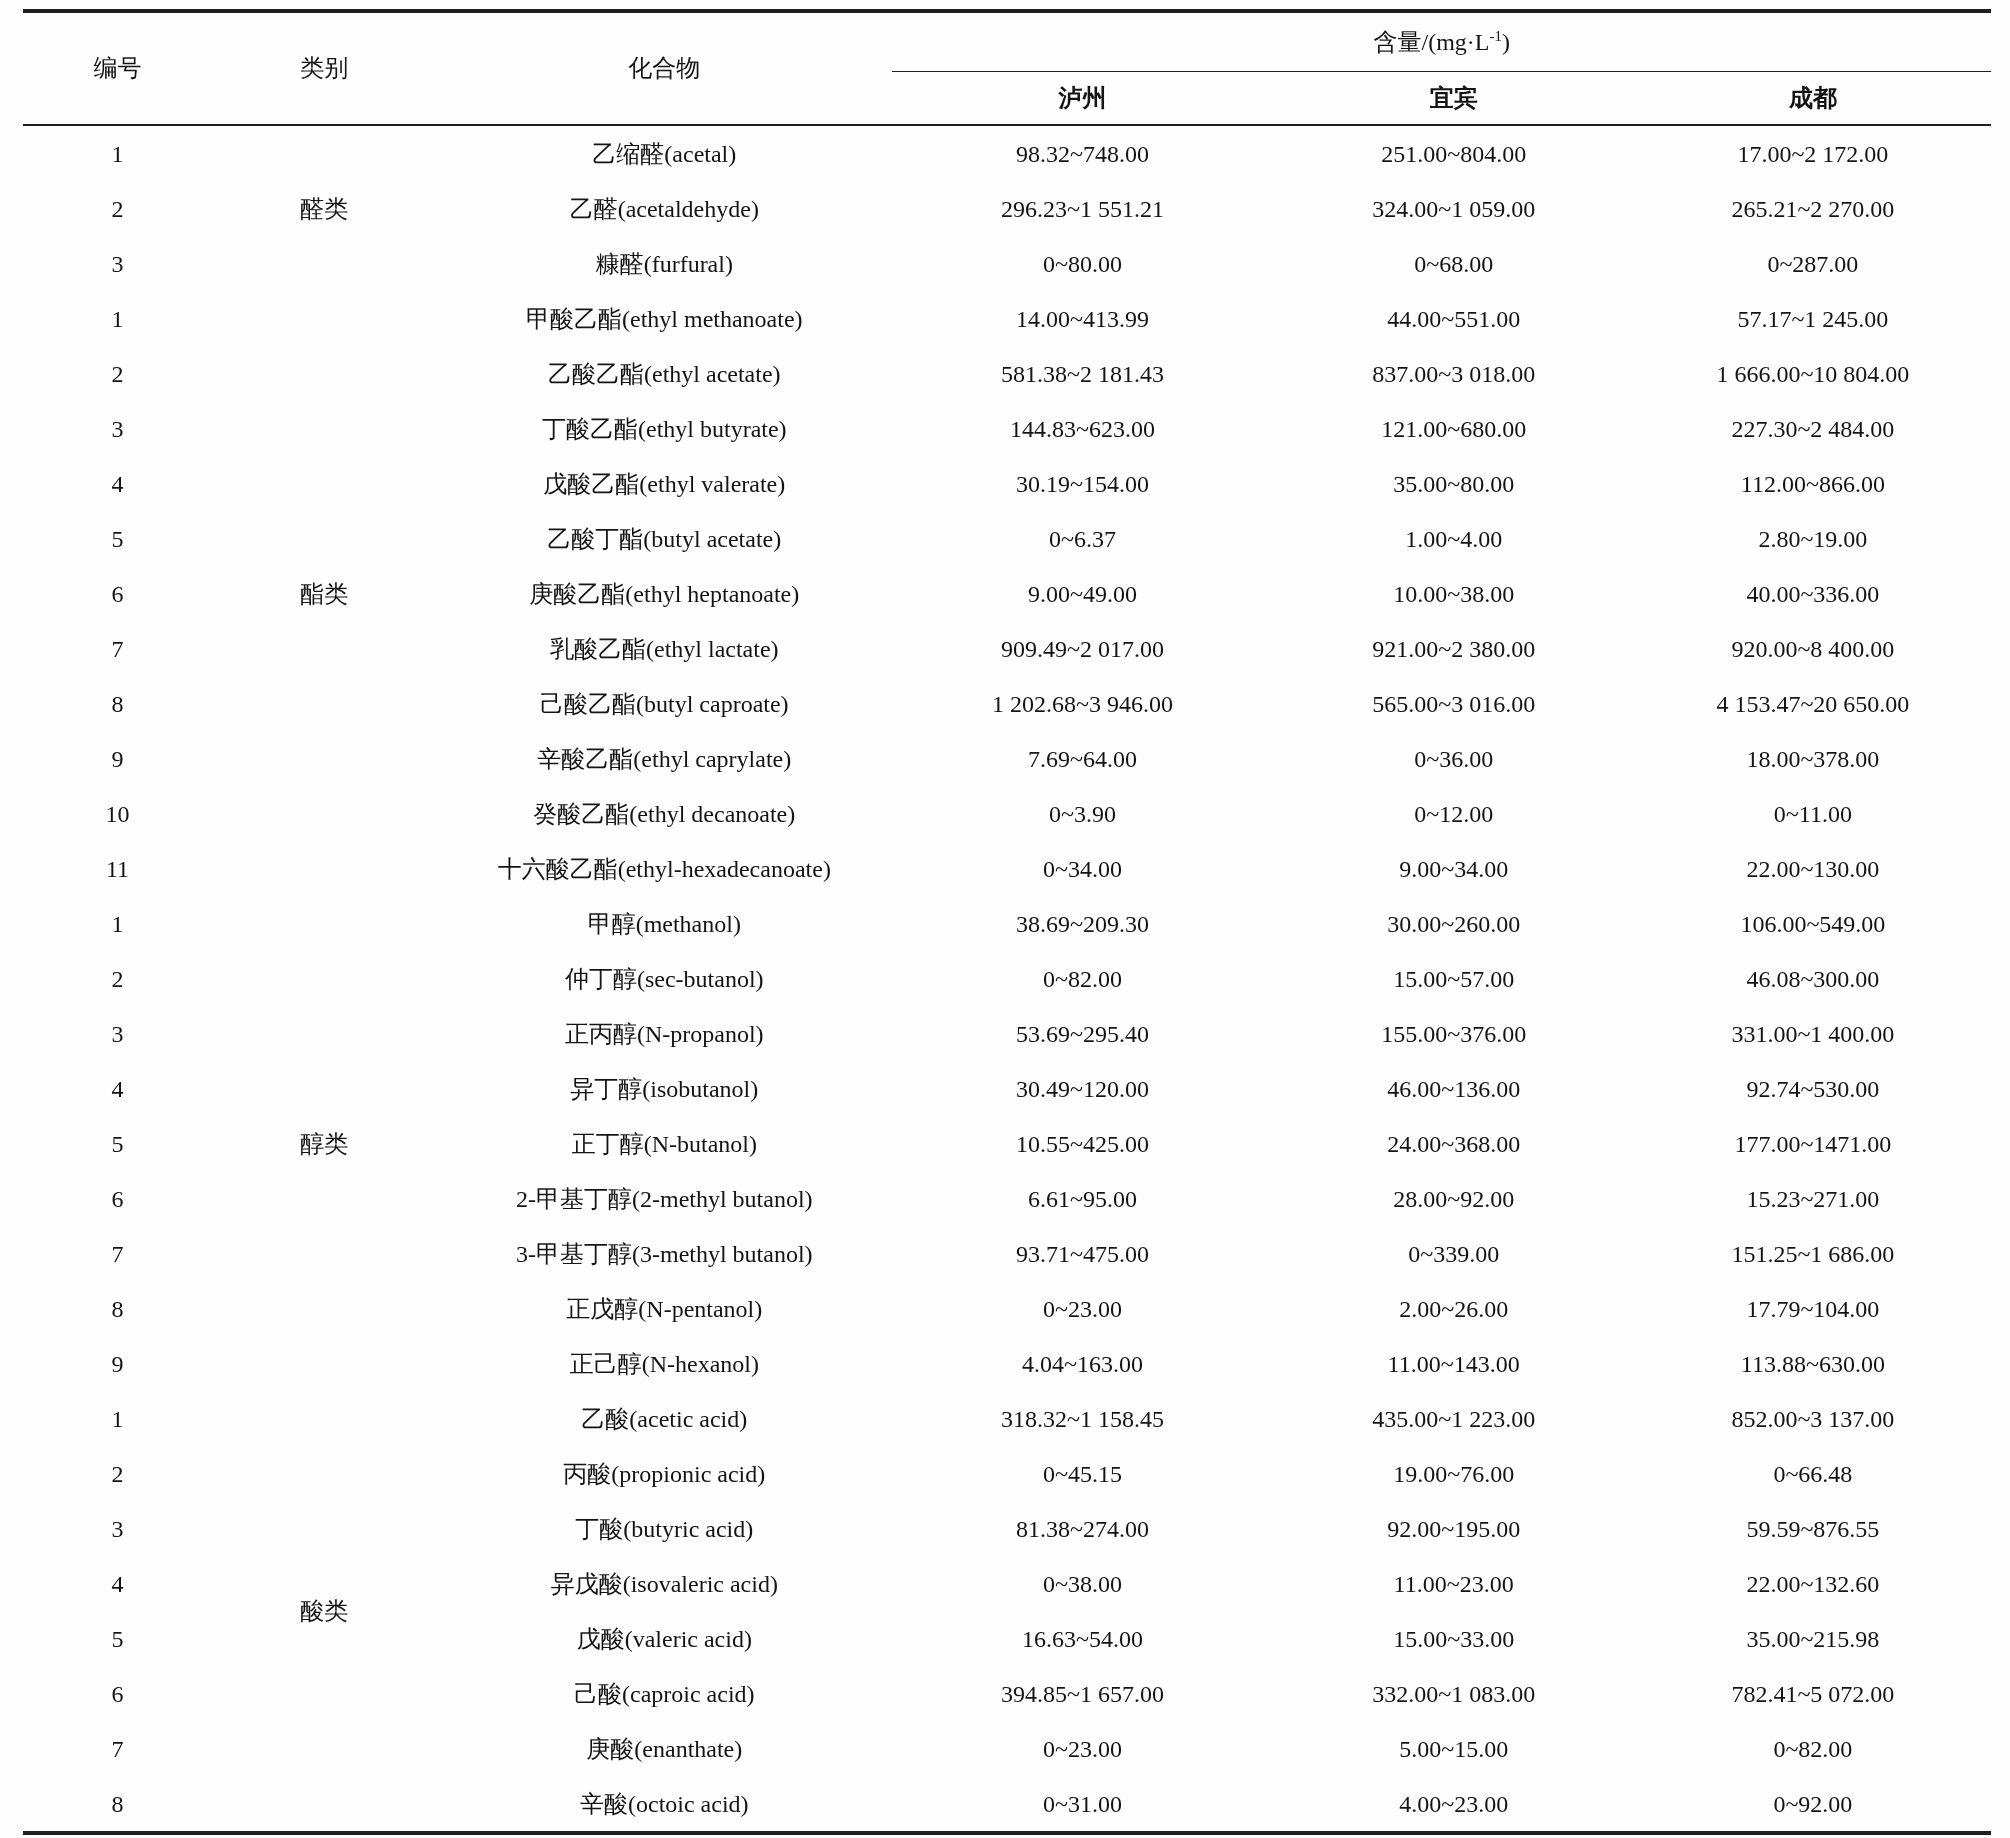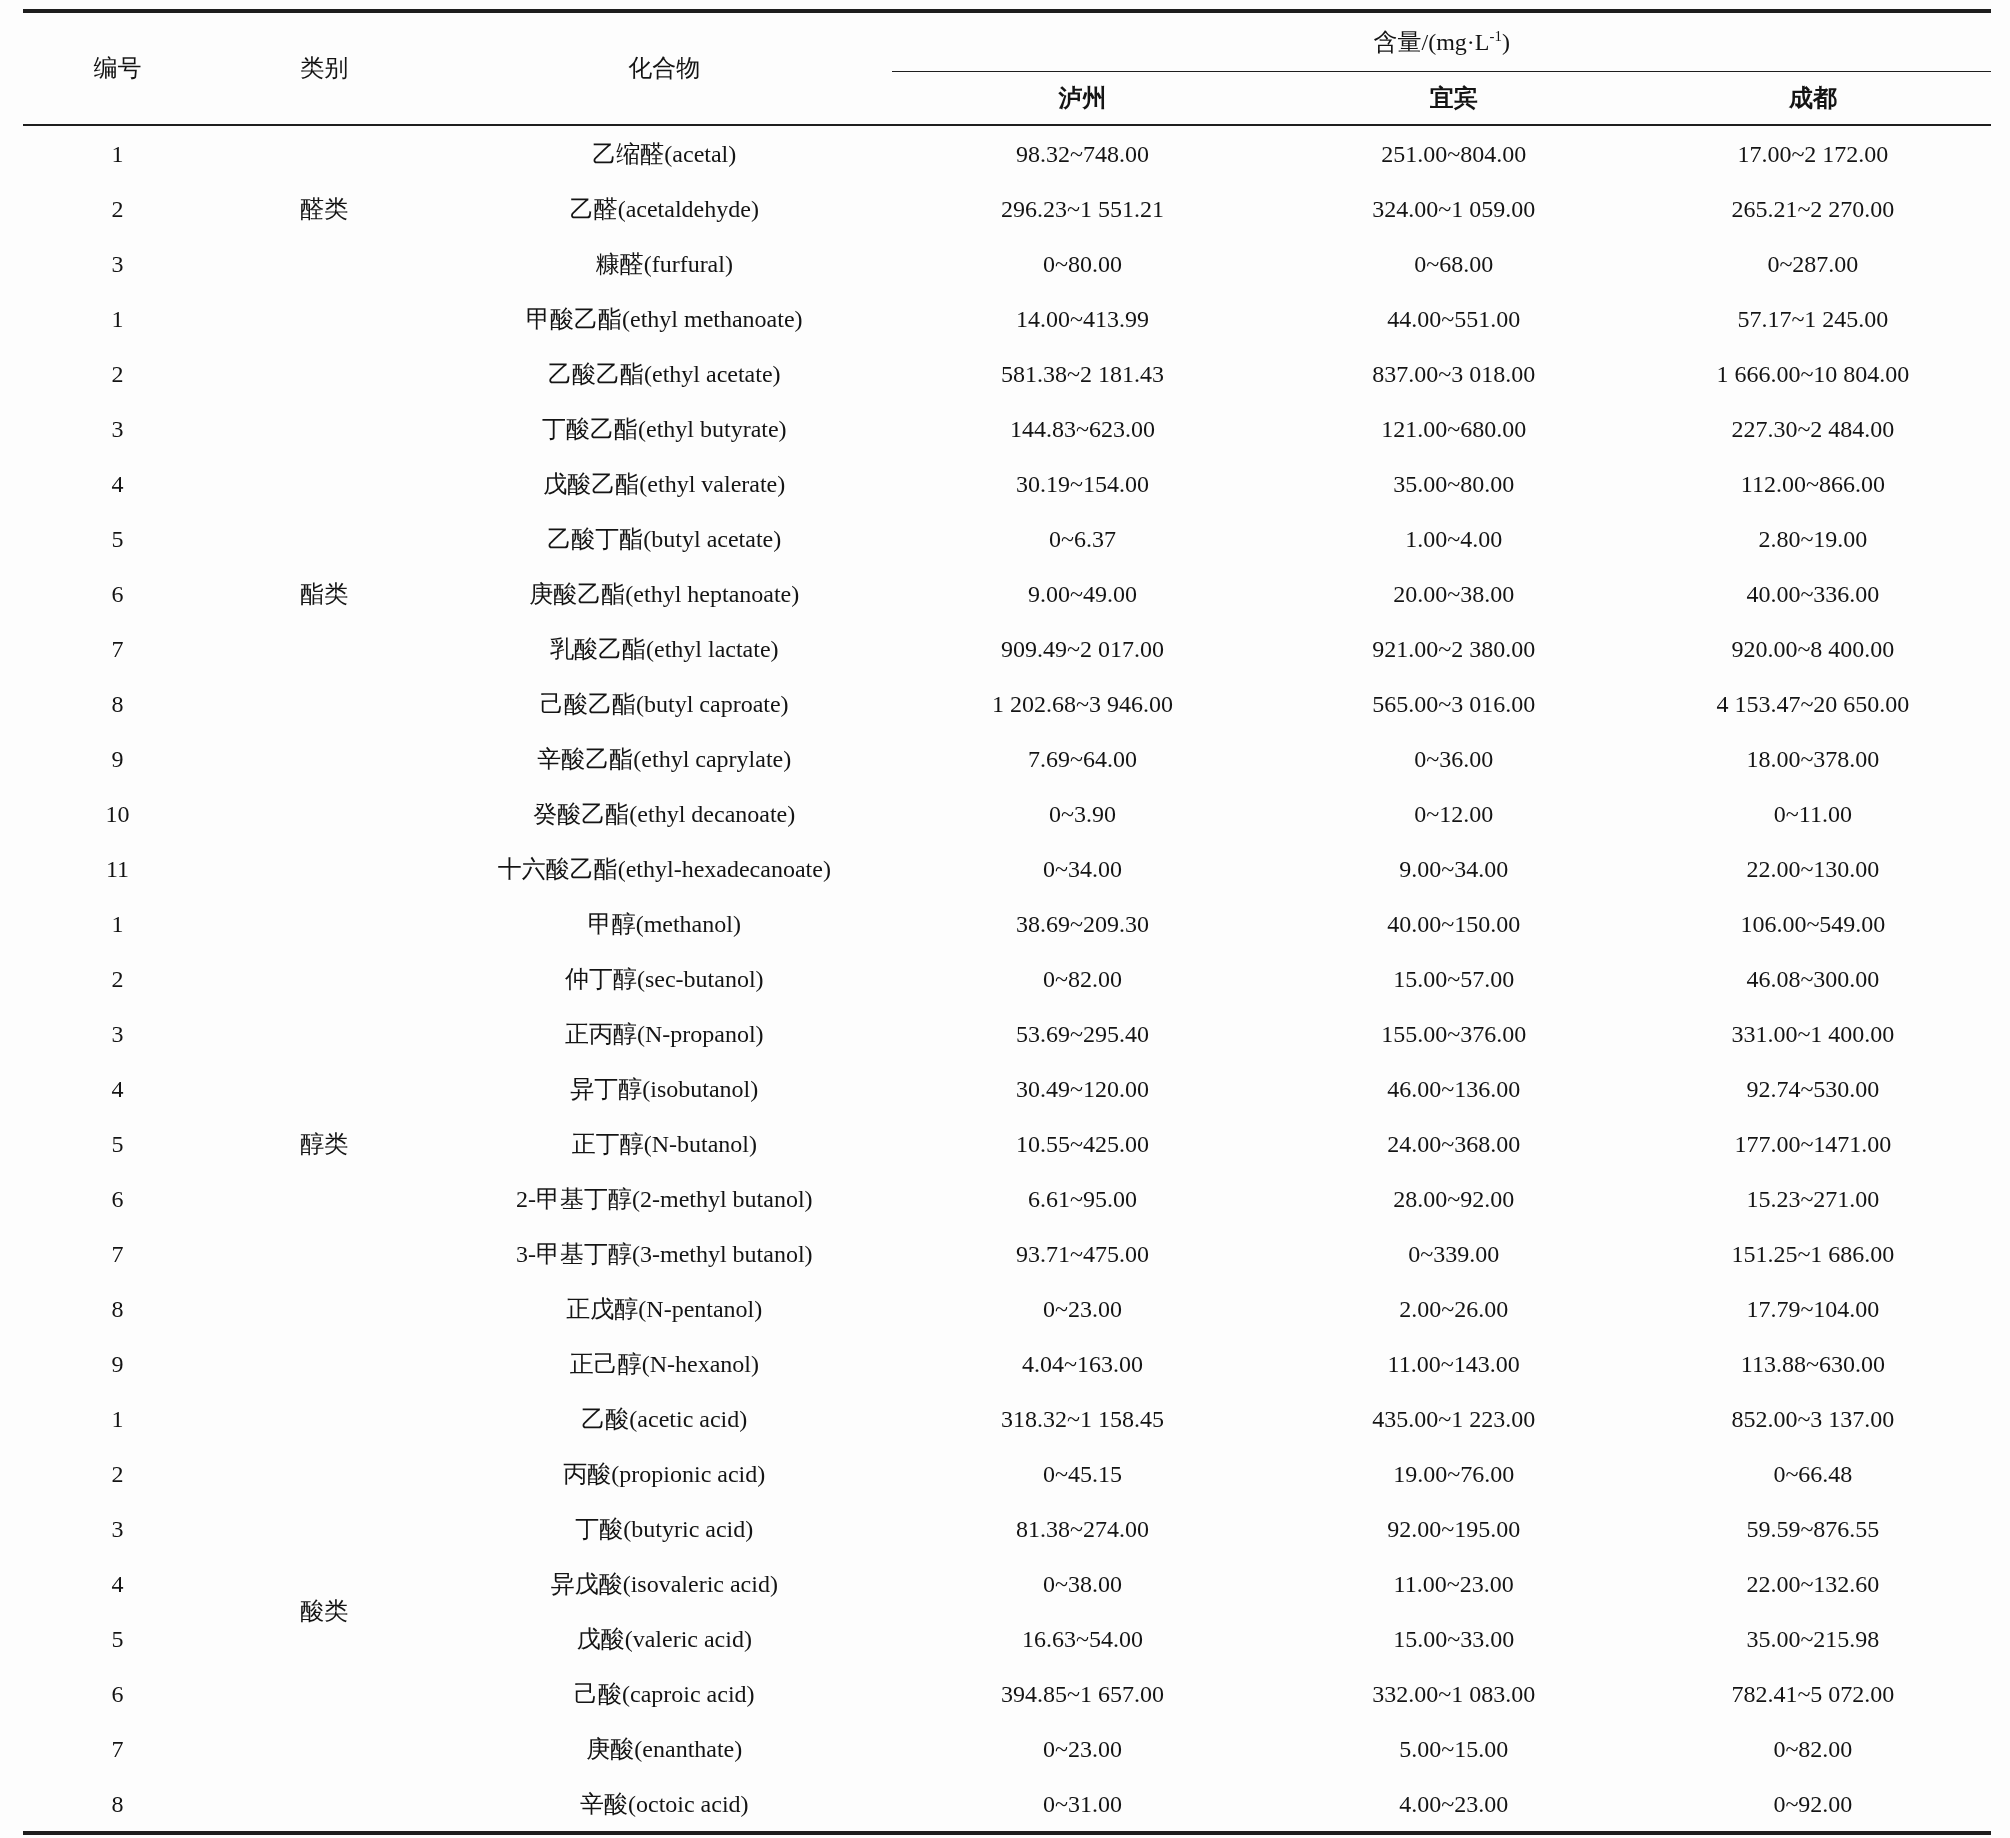--- a/index.html
+++ b/index.html
@@ -141,21 +141,21 @@
           <td>5</td>
           <td>乙酸丁酯(butyl acetate)</td>
           <td>0~6.37</td>
           <td>1.00~4.00</td>
           <td>2.80~19.00</td>
         </tr>
         <tr>
           <td>6</td>
           <td>庚酸乙酯(ethyl heptanoate)</td>
           <td>9.00~49.00</td>
-          <td>20.00~38.00</td>
+          <td>10.00~38.00</td>
           <td>40.00~336.00</td>
         </tr>
         <tr>
           <td>7</td>
           <td>乳酸乙酯(ethyl lactate)</td>
           <td>909.49~2 017.00</td>
           <td>921.00~2 380.00</td>
           <td>920.00~8 400.00</td>
         </tr>
         <tr>
@@ -184,21 +184,21 @@
           <td>十六酸乙酯(ethyl-hexadecanoate)</td>
           <td>0~34.00</td>
           <td>9.00~34.00</td>
           <td>22.00~130.00</td>
         </tr>
         <tr>
           <td>1</td>
           <td rowspan="9">醇类</td>
           <td>甲醇(methanol)</td>
           <td>38.69~209.30</td>
-          <td>40.00~150.00</td>
+          <td>30.00~260.00</td>
           <td>106.00~549.00</td>
         </tr>
         <tr>
           <td>2</td>
           <td>仲丁醇(sec-butanol)</td>
           <td>0~82.00</td>
           <td>15.00~57.00</td>
           <td>46.08~300.00</td>
         </tr>
         <tr>

